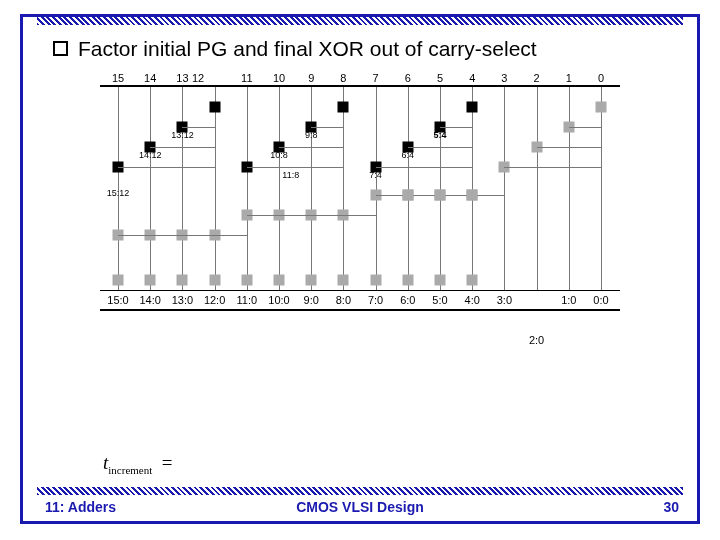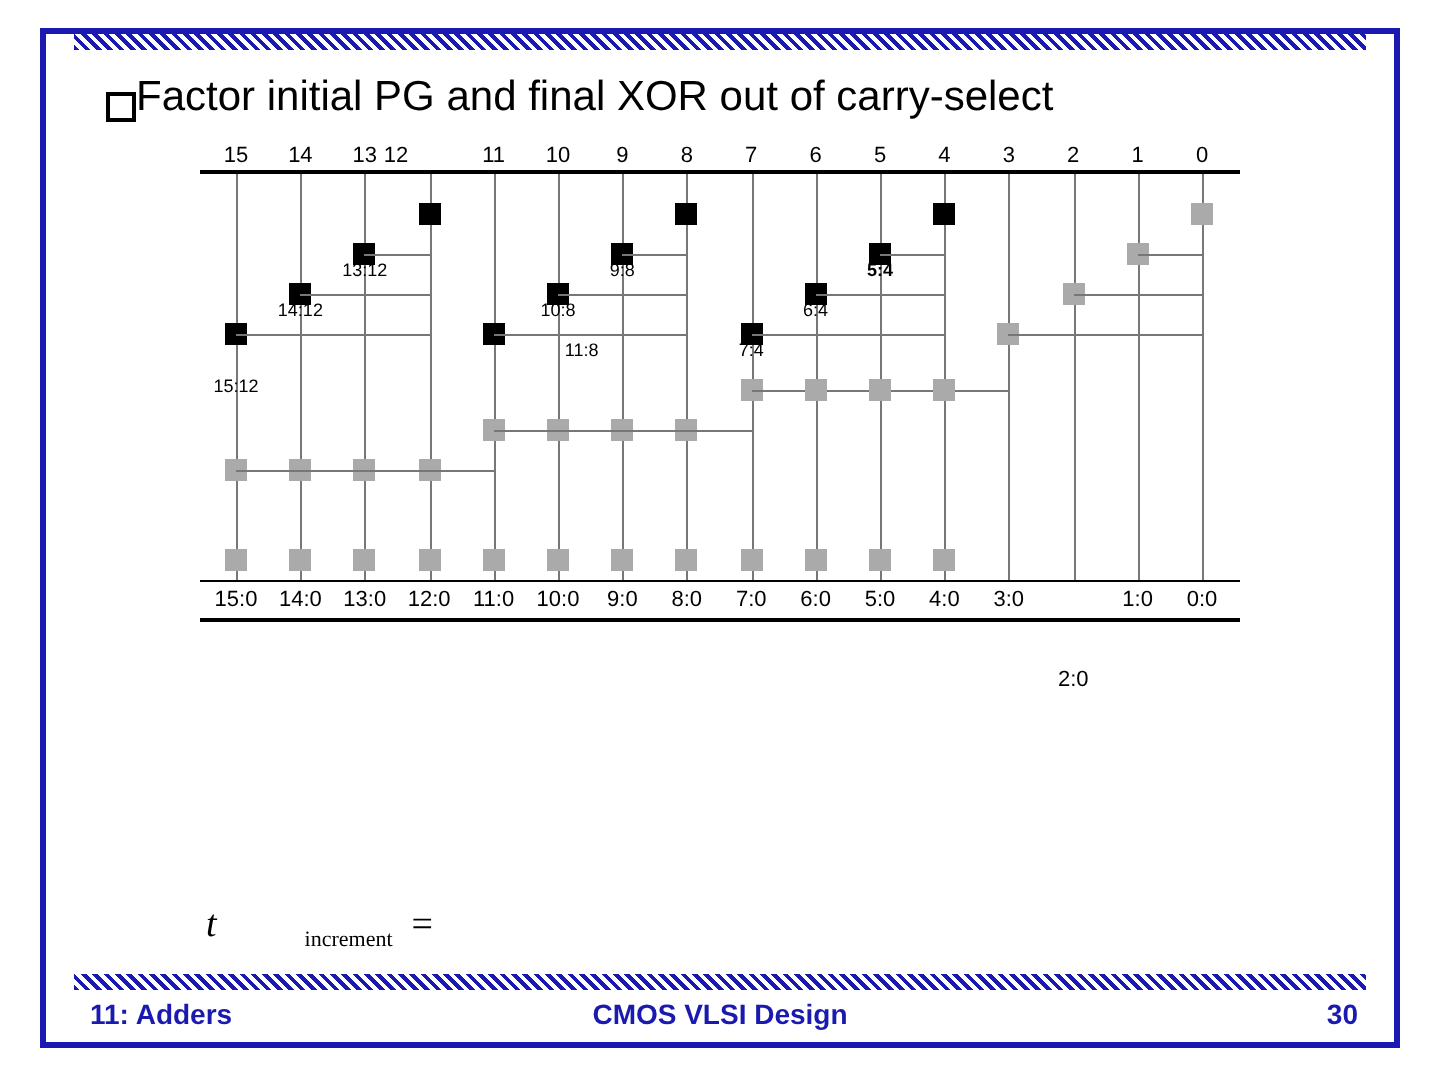--- a/index.html
+++ b/index.html
@@ -27,22 +27,22 @@
     padding: 8px 0 4px 0;
     letter-spacing: -0.5px;
   }
   .divider {
     height: 8px;
     margin: 0 14px 10px 14px;
     background: repeating-linear-gradient(45deg, #1a1ab0 0 2px, #fff 2px 4px);
   }
   .bullet-row {
     display: flex;
-    align-items: flex-end;
-    gap: 0;
+    align-items: flex-start;
+    gap: 10px;
     padding: 2px 0 14px 30px;
     font-size: 21px;
   }
   .bullet-box {
     width: 15px;
     height: 15px;
     border: 2px solid #000;
     margin-top: 4px;
     flex: none;
   }
@@ -98,21 +98,21 @@
     transform: translateX(-50%);
   }
   .formula {
     position: absolute;
     left: 80px;
     top: 435px;
     font-family: "Times New Roman", serif;
     font-style: italic;
     font-size: 19px;
   }
-  .formula sub { font-size: 11px; font-style: normal; margin-left: 44px; }
+  .formula sub { font-size: 11px; font-style: normal; }
   .footer {
     position: absolute;
     left: 0;
     bottom: 0;
     width: 100%;
   }
   .footer .divider { margin-bottom: 4px; }
   .footer-row {
     display: flex;
     justify-content: space-between;

